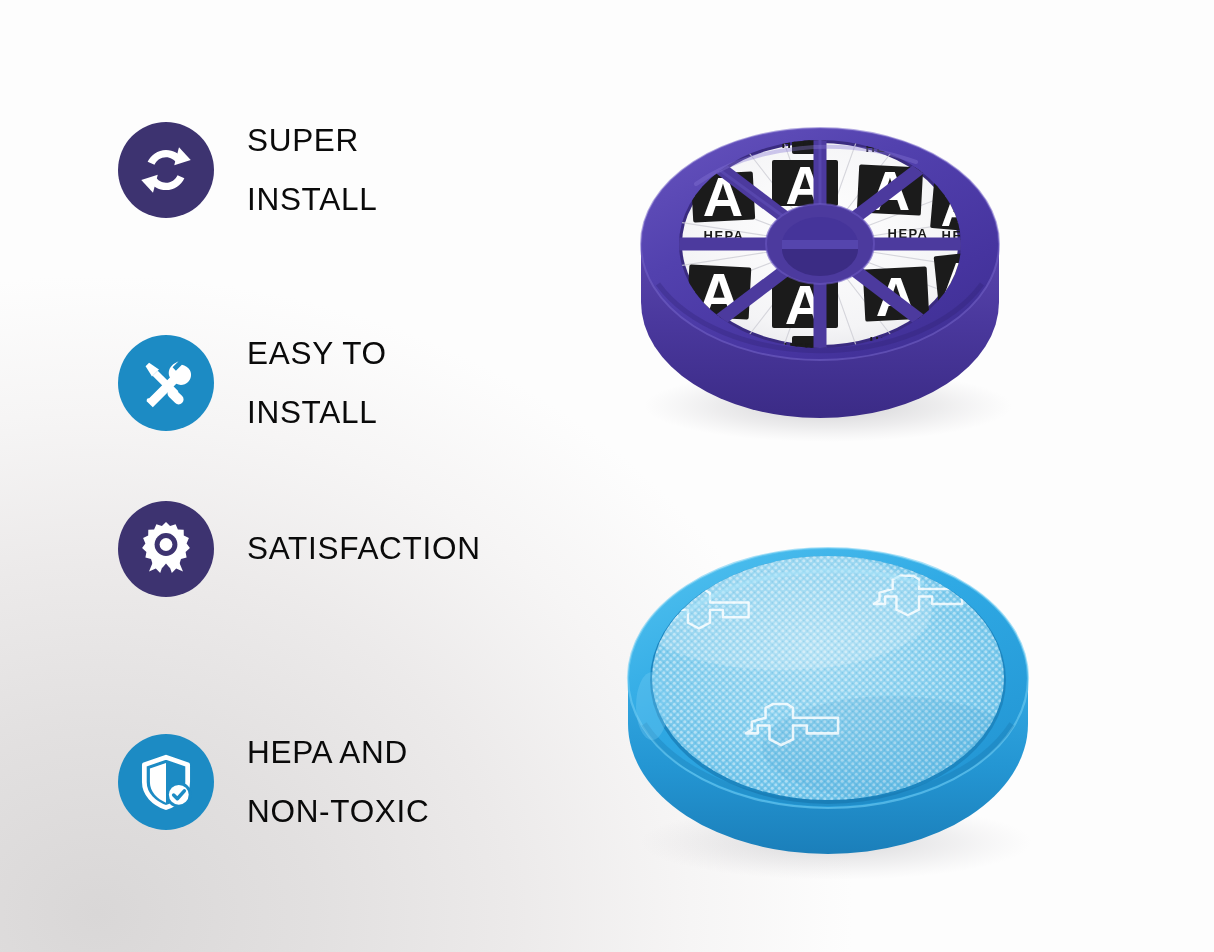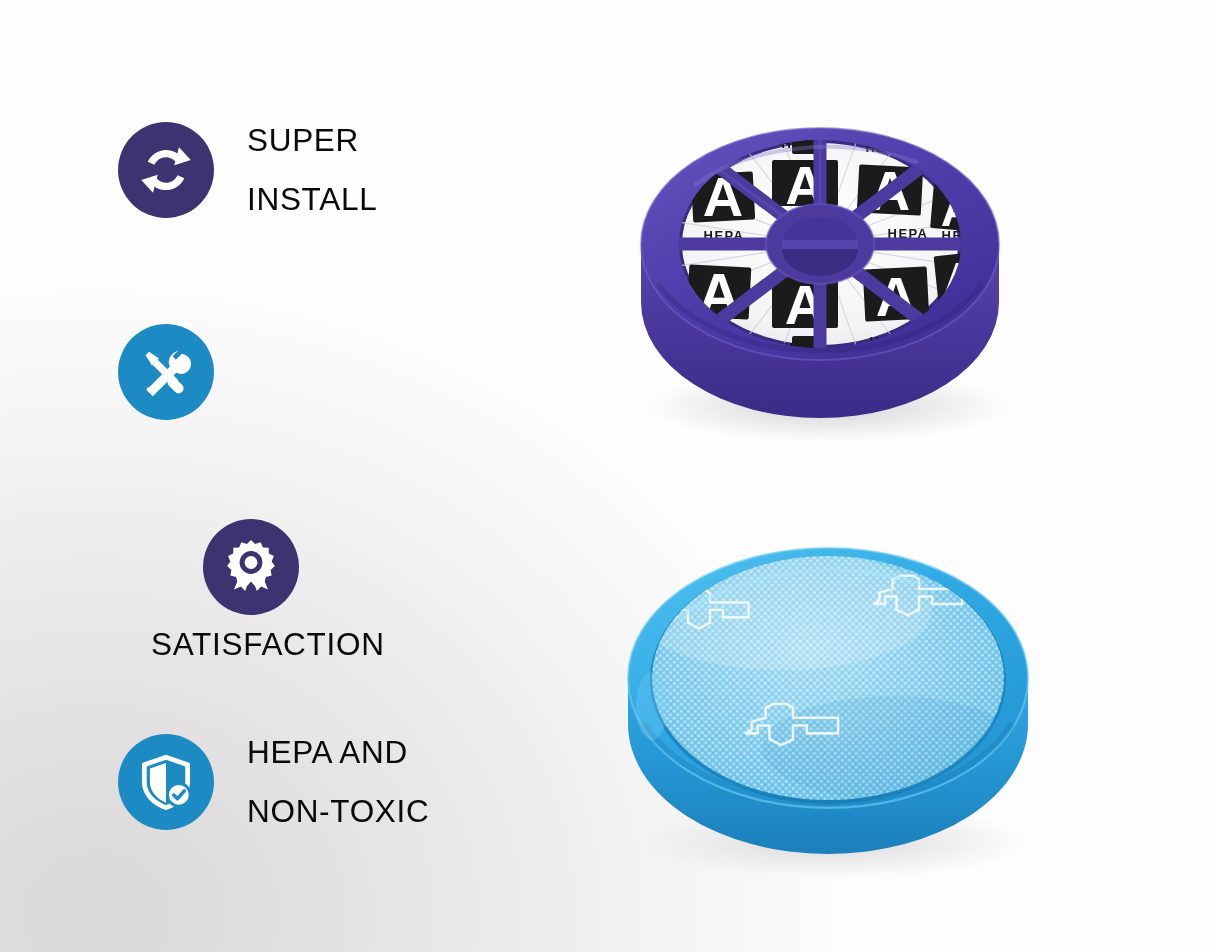--- a/index.html
+++ b/index.html
@@ -46,21 +46,21 @@
     font-size: 31.5px;
     line-height: 1.88;
     letter-spacing: 0.7px;
     white-space: nowrap;
     font-weight: 400;
   }
   .feature-text .l2 { display: block; }
 
   #feature-0 { top: 111px; }
   #feature-1 { top: 324px; }
-  #feature-2 { top: 519px; flex-direction: column; }
+  #feature-2 { top: 501px; }
   #feature-3 { top: 723px; }
 
   
   #hepa-filter {
     position: absolute;
     left: 596px;
     top: 88px;
     width: 448px;
     height: 380px;
   }
@@ -109,20 +109,24 @@
 
           <path d="M44.2 11.0 L38.4 16.8 L41.6 20.0 L47.4 14.2
                    C50.6 15.0 53.6 16.6 55.2 19.6
                    C57.2 23.4 56.4 28.0 53.4 31.0
                    C50.4 34.0 45.8 34.8 42.0 32.8
                    L19.2 55.6 L13.0 49.4 L35.8 26.6
                    C33.8 22.8 34.6 18.2 37.6 15.2
                    C39.4 13.4 41.8 12.2 44.2 11.0 Z"></path>
         </g>
       </svg>
+    </div>
+    <div class="feature-text">
+      <span>EASY TO</span>
+      <span class="l2">INSTALL</span>
     </div>
   </div>
 
   <div class="feature" id="feature-2">
     <div class="feature-icon" style="background:#3d3370;">
       <svg width="64" height="64" viewBox="0 0 64 64" aria-hidden="true">
         <g fill="#ffffff">
 
           <path d="M21.0 40.0 L15.0 54.5 L21.8 51.6 L26.2 56.0 L31.0 42.0 Z"></path>
           <path d="M43.0 40.0 L49.0 54.5 L42.2 51.6 L37.8 56.0 L33.0 42.0 Z"></path>

